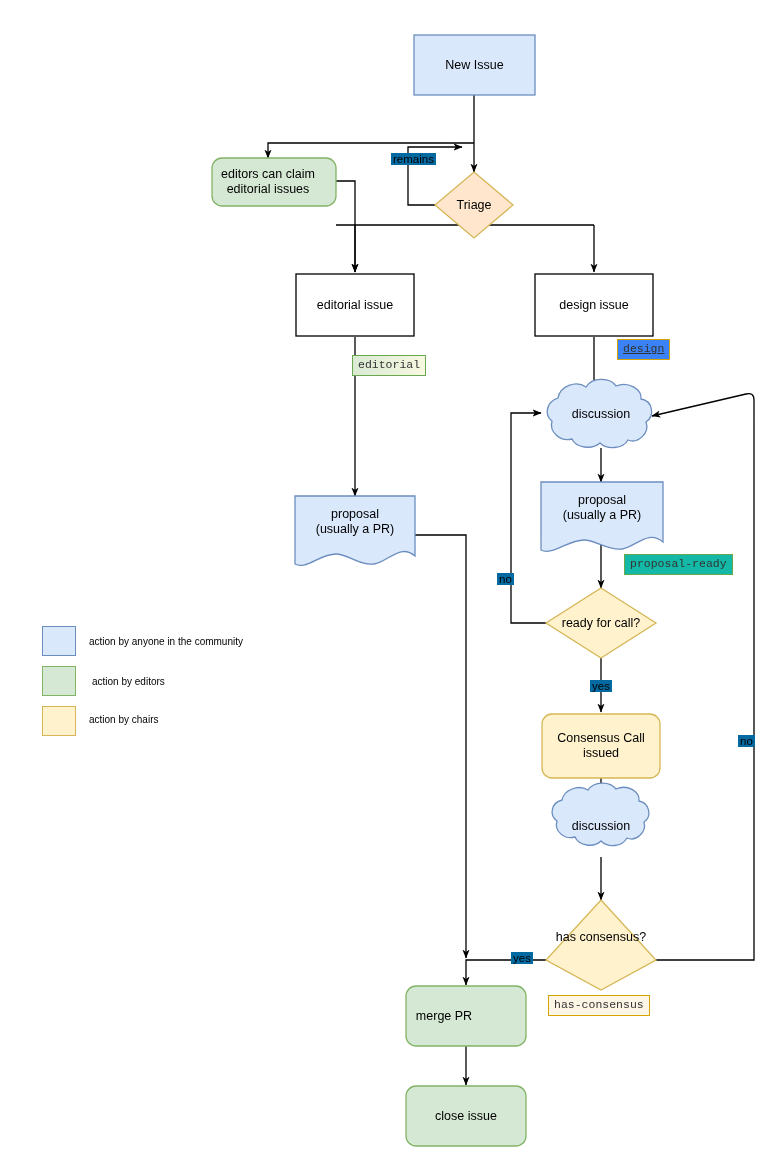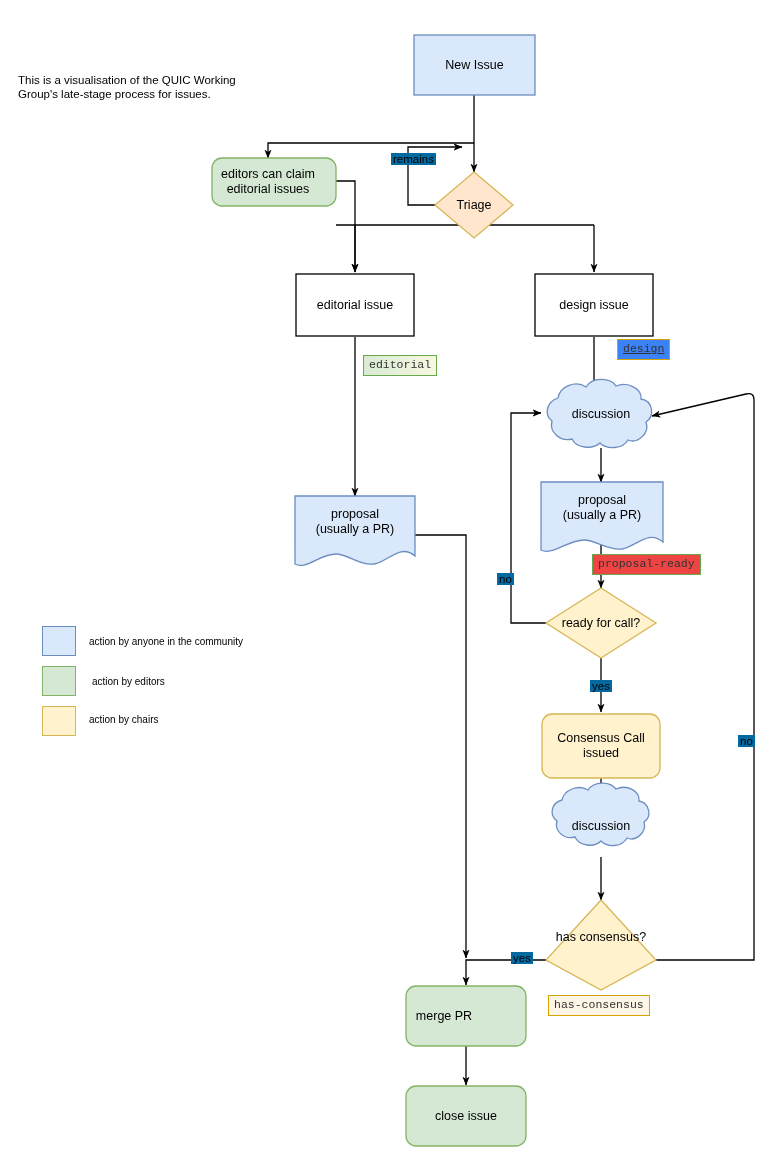--- a/index.html
+++ b/index.html
@@ -91,21 +91,20 @@
     font-size: 10px;
     color: #000000;
     white-space: nowrap;
   }
 </style>
 </head>
 <body>
 
 <div id="stage">
 
-  <div class="hdr-sub">This is a visualisation of the QUIC Working Group's late-stage process for issues.</div>
 
   <svg class="layer" viewBox="0 0 769 1161">
     <defs>
       <marker id="arrow" markerWidth="10" markerHeight="10" refX="8.5" refY="3.6" orient="auto" markerUnits="userSpaceOnUse">
         <path d="M0,0 L9,3.6 L0,7.2 L2.4,3.6 z" fill="#000000"></path>
       </marker>
     </defs>
 
     <g stroke="#000000" stroke-width="1.3" fill="none">
 
@@ -231,25 +230,25 @@
   <div class="edge-label" style="left:391px; top:153px;">remains</div>
 
   <div class="edge-label" style="left:497px; top:573px;">no</div>
 
   <div class="edge-label" style="left:590px; top:680px;">yes</div>
 
   <div class="edge-label" style="left:738px; top:735px;">no</div>
 
   <div class="edge-label" style="left:511px; top:952px;">yes</div>
 
-  <div class="tag" style="left:363px; top:355px; background:linear-gradient(90deg,#d9ead3 0%,#f7f8e0 100%); border-color:#6aa84f;text-align:center;">editorial</div>
+  <div class="tag" style="left:352px; top:355px; background:linear-gradient(90deg,#d9ead3 0%,#f7f8e0 100%); border-color:#6aa84f;text-align:center;">editorial</div>
 
   <div class="tag" style="left:617px; top:339px; background:#3b82f6; border-color:#d6a400;text-decoration:underline;">design</div>
 
-  <div class="tag" style="left:592px; top:554px; background:#ef4444; border-color:#6aa84f;">proposal-ready</div>
+  <div class="tag" style="left:624px; top:554px; background:#14b8a6; border-color:#6aa84f;">proposal-ready</div>
 
   <div class="tag" style="left:548px; top:995px; background:#fdf5e6; border-color:#d6a400;">has-consensus</div>
 
   <div>
     <div class="legend-swatch" style="left:42px; top:626px; background:#dae8fc; border-color:#6c8ebf;"></div>
     <div class="legend-text" style="left:89px; top:636px;">action by anyone in the community</div>
 
     <div class="legend-swatch" style="left:42px; top:666px; background:#d5e8d4; border-color:#82b366;"></div>
     <div class="legend-text" style="left:92px; top:676px;">action by editors</div>
 

